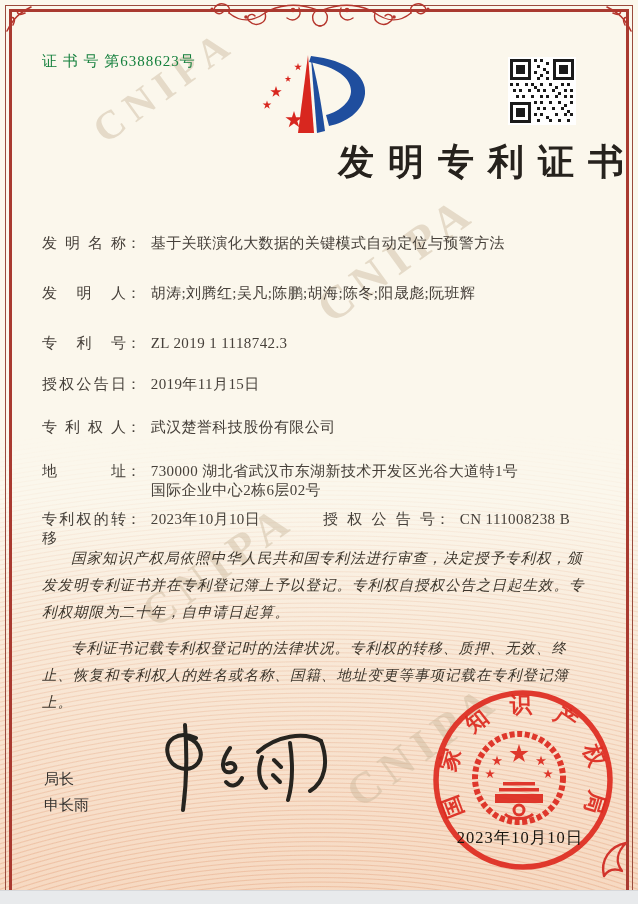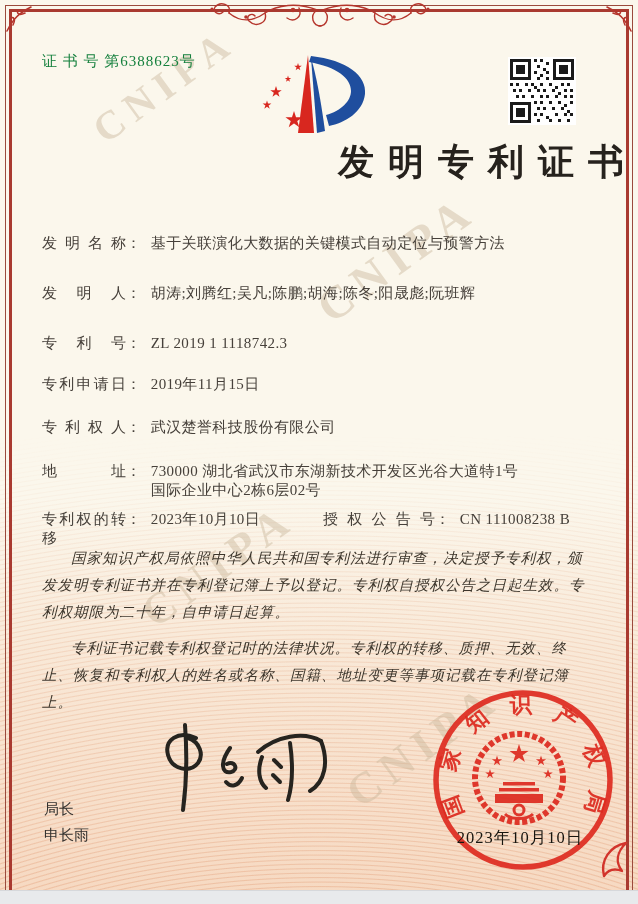--- a/index.html
+++ b/index.html
@@ -34,22 +34,22 @@
   .lbl{display:inline-block; width:84px; text-align:justify; text-align-last:justify; vertical-align:top;}
   .lbl.wide{width:112px;margin-left:29px;}
   .colon{display:inline-block; vertical-align:top;}
   .val{display:inline-block; margin-left:6px; vertical-align:top; max-width:440px; letter-spacing:.4px;}
   .group2{position:absolute; left:252px; top:0;}
   
   .body-text{position:absolute; left:42px; top:545px; width:552px;
     font-size:14.5px; line-height:27px; letter-spacing:1px; font-style:italic; color:#3c352b;}
   .body-text p{margin:0 0 9px 0; text-indent:2em;font-family:Liberation Serif, serif;}
   
-  .officer{position:absolute; left:44px; top:766px; font-family:Liberation Mono, monospace;
-    font-size:15px; color:#33312e; line-height:26px;margin-top:32px;}
+  .officer{position:absolute; left:44px; top:766px; font-family:Liberation Sans, sans-serif;
+    font-size:15px; color:#33312e; line-height:26px;}
   .sig{position:absolute; left:158px; top:722px;}
   .seal{position:absolute; left:425px; top:682px;}
   .page-edge{position:absolute; left:0; right:0; bottom:0; height:13px;
     background:#e8eaec; border-top:1px solid #d6d8db;}
   svg{display:block;}
 </style>
 </head>
 <body>
 
 <div class="page">
@@ -157,21 +157,21 @@
       <div>胡涛;刘腾红;吴凡;陈鹏;胡海;陈冬;阳晟彪;阮班辉</div>
     </span>
   </div>
 
   <div class="row" style="top:334px;">
     <span class="lbl">专利号</span><span class="colon">：</span>
     <span class="val">ZL 2019 1 1118742.3</span>
   </div>
 
   <div class="row" style="top:375px;">
-    <span class="lbl">专利申请日</span><span class="colon">：</span>
+    <span class="lbl">授权公告日</span><span class="colon">：</span>
     <span class="val">2019年11月15日</span>
   </div>
 
   <div class="row" style="top:418px;">
     <span class="lbl">专利权人</span><span class="colon">：</span>
     <span class="val">武汉楚誉科技股份有限公司</span>
   </div>
 
   <div class="row" style="top:462px;">
     <span class="lbl">地址</span><span class="colon">：</span>

